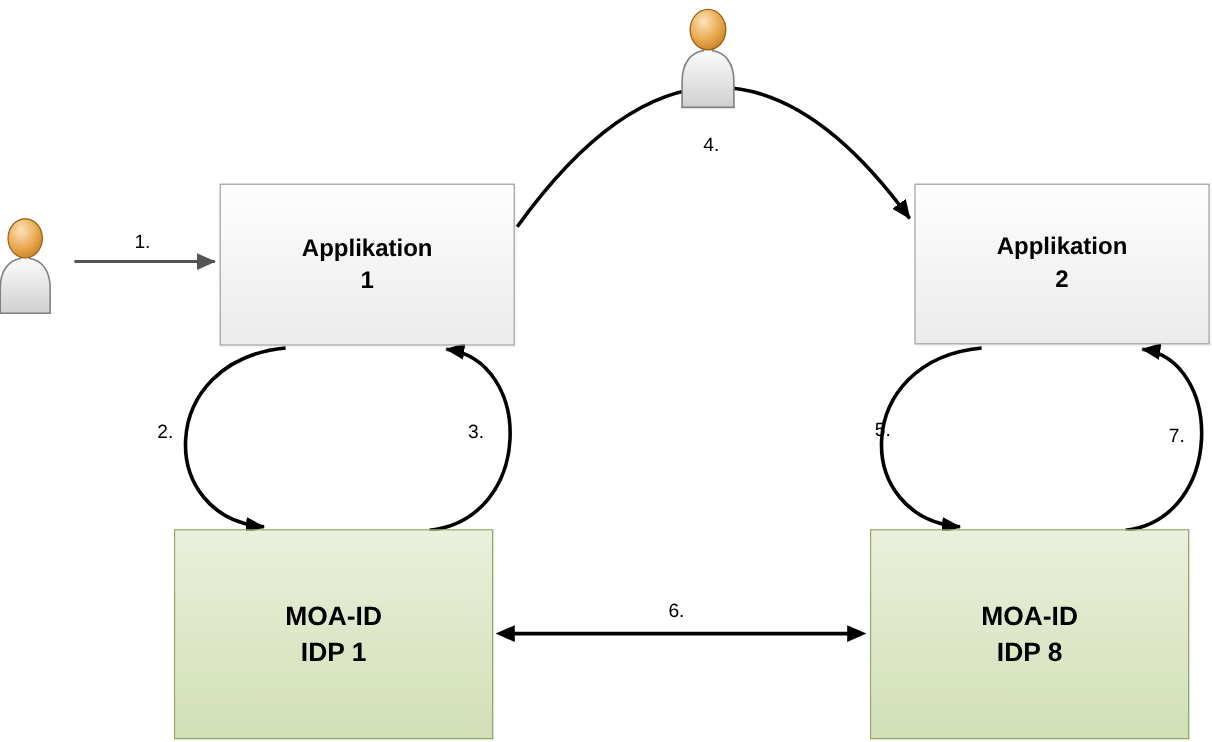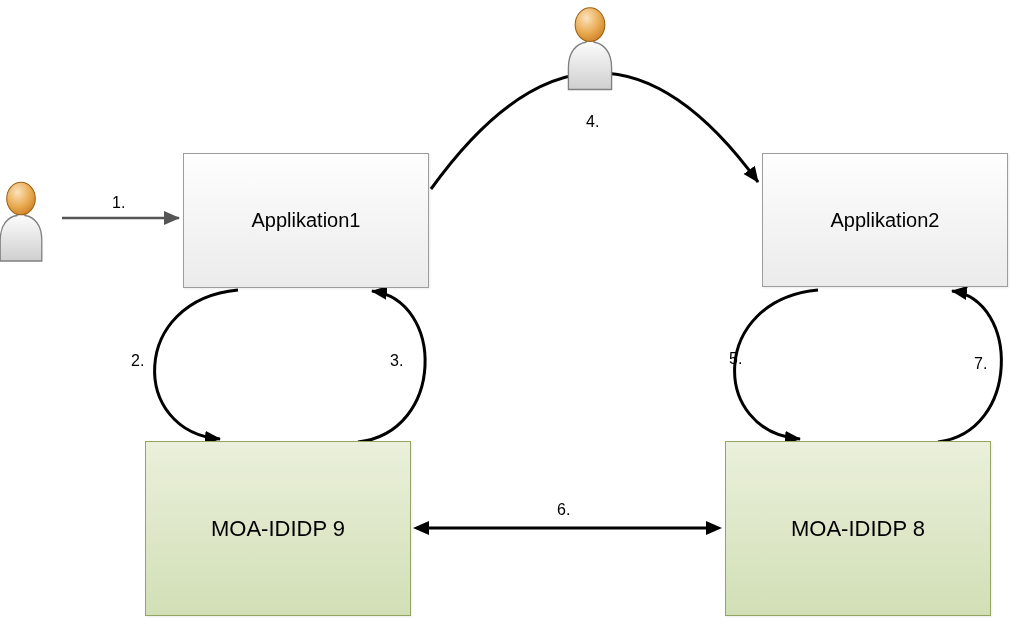--- a/index.html
+++ b/index.html
@@ -18,24 +18,25 @@
   .layer {
     position: absolute;
     left: 0; top: 0;
     width: 1010px;
     height: 618px;
   }
   .node {
     position: absolute;
     box-sizing: border-box;
     display: flex;
+    flex-direction: column;
     align-items: center;
     justify-content: center;
     text-align: right;
-    font-weight: normal;
+    font-weight: bold;
     color: #000000;
     z-index: 2;
   }
   .node .l1, .node .l2 { line-height: 1.35; }
   .node-app {
     background: linear-gradient(#fefefe, #ebebeb);
     border: 1px solid #9d9d9d;
     font-size: 20px;
     box-shadow: 1px 1px 2px rgba(0,0,0,0.08);
   }
@@ -120,21 +121,21 @@
     <div class="l2">1</div>
   </div>
 
   <div class="node node-app" id="app2">
     <div class="l1">Applikation</div>
     <div class="l2">2</div>
   </div>
 
   <div class="node node-idp" id="idp1">
     <div class="l1">MOA-ID</div>
-    <div class="l2">IDP 9</div>
+    <div class="l2">IDP 1</div>
   </div>
 
   <div class="node node-idp" id="idp2">
     <div class="l1">MOA-ID</div>
     <div class="l2">IDP 8</div>
   </div>
 
   <div class="step-label" id="step1">1.</div>
   <div class="step-label" id="step2">2.</div>
   <div class="step-label" id="step3">3.</div>

